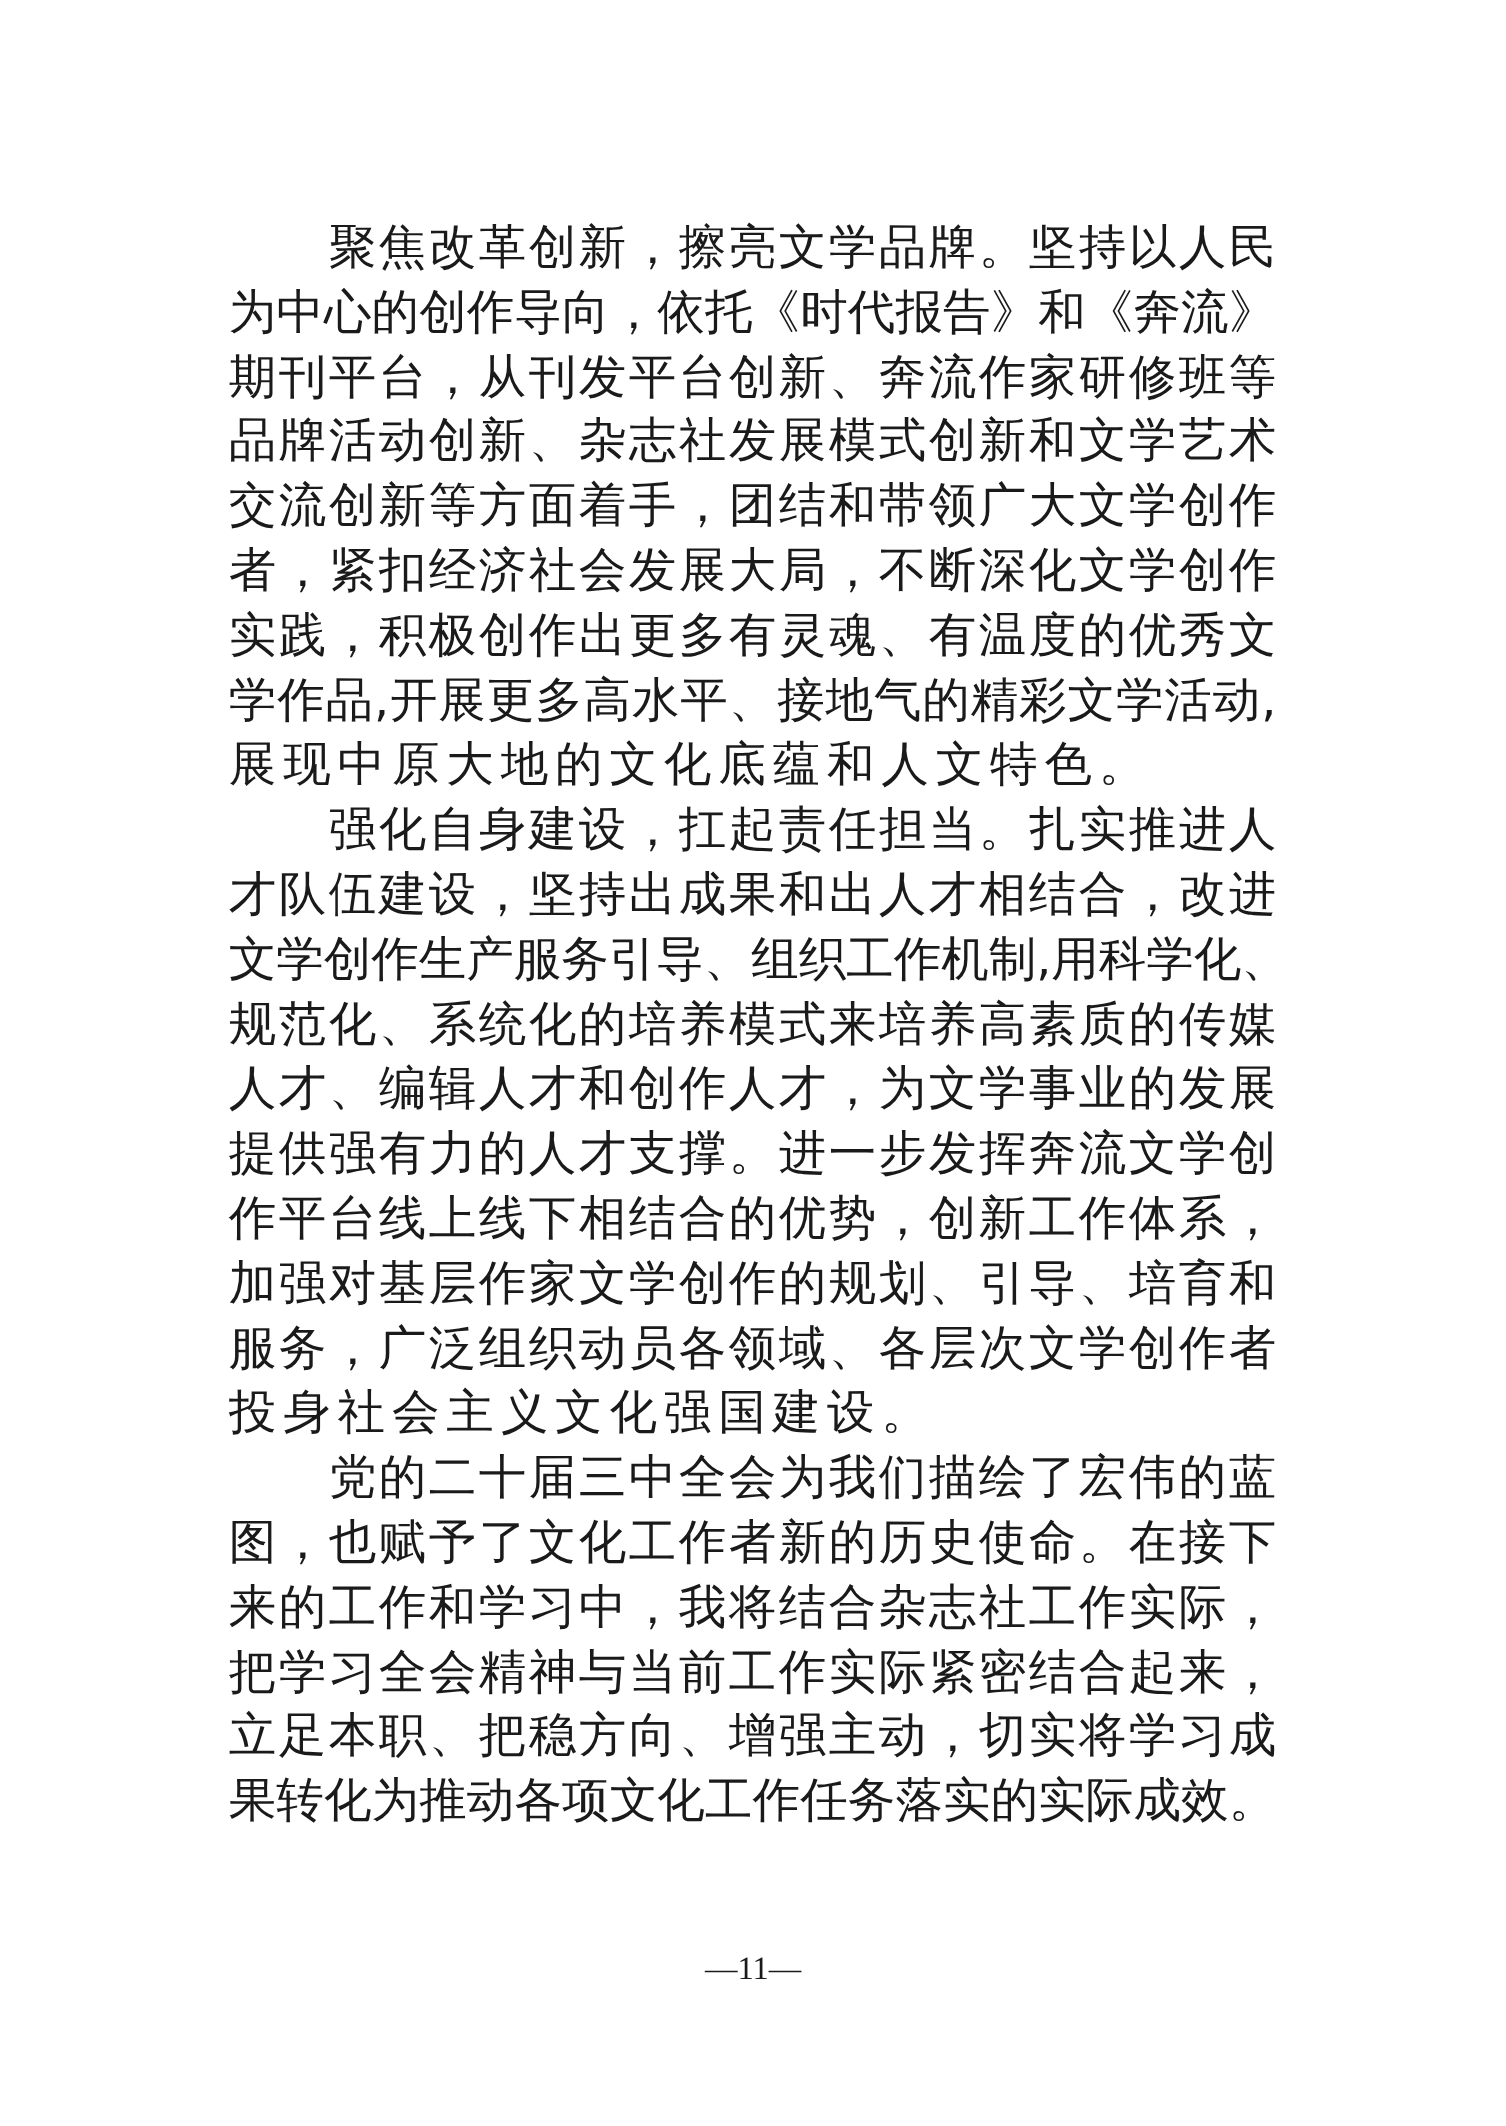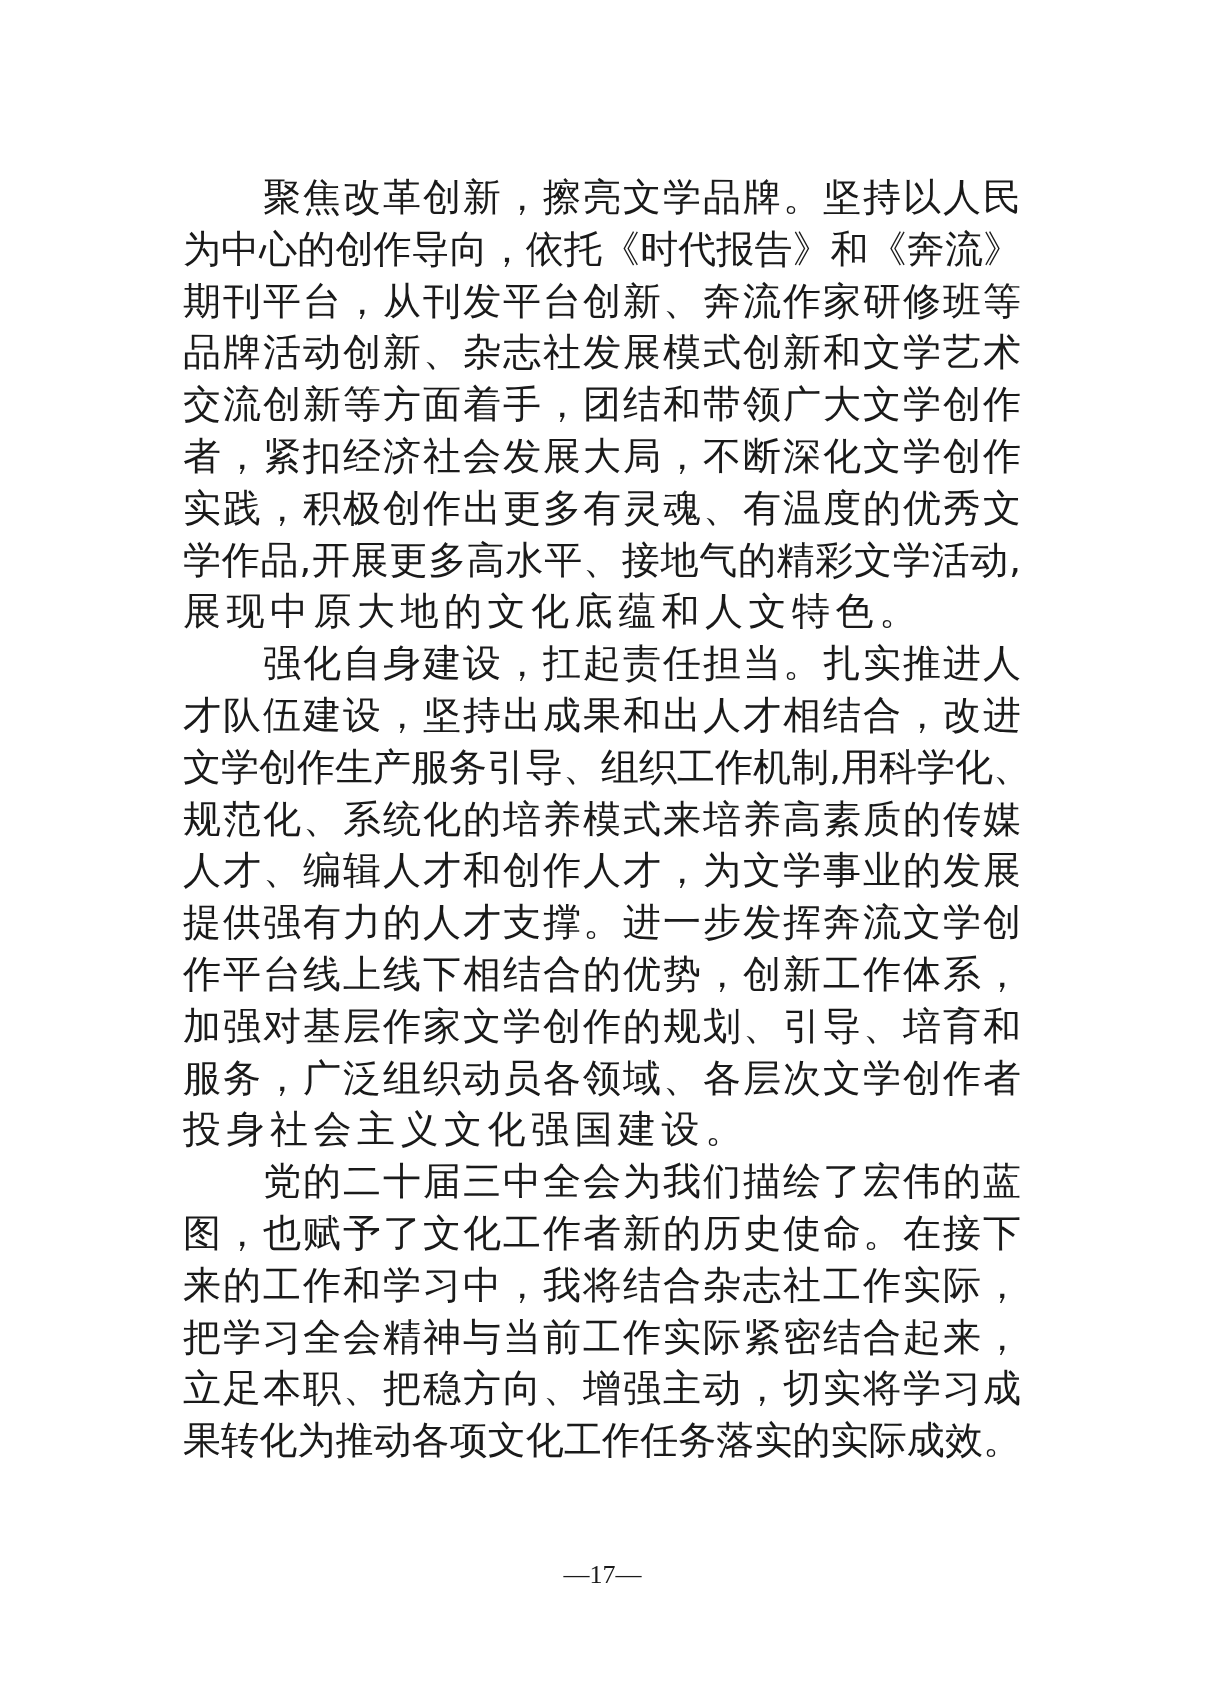--- a/index.html
+++ b/index.html
@@ -597,14 +597,14 @@
           <span style="display: inline-block;">的</span>
           <span style="display: inline-block;">实</span>
           <span style="display: inline-block;">际</span>
           <span style="display: inline-block;">成</span>
           <span style="display: inline-block;">效</span>
           <span style="display: inline-block;">。</span>
         </span>
     </div>
   </div>
 
-  <div class="page-number" style="top: 1560px;">—17—</div>
+  <div class="page-number" style="top: 1560px;">—11—</div>
 </div>
 
 </body></html>

